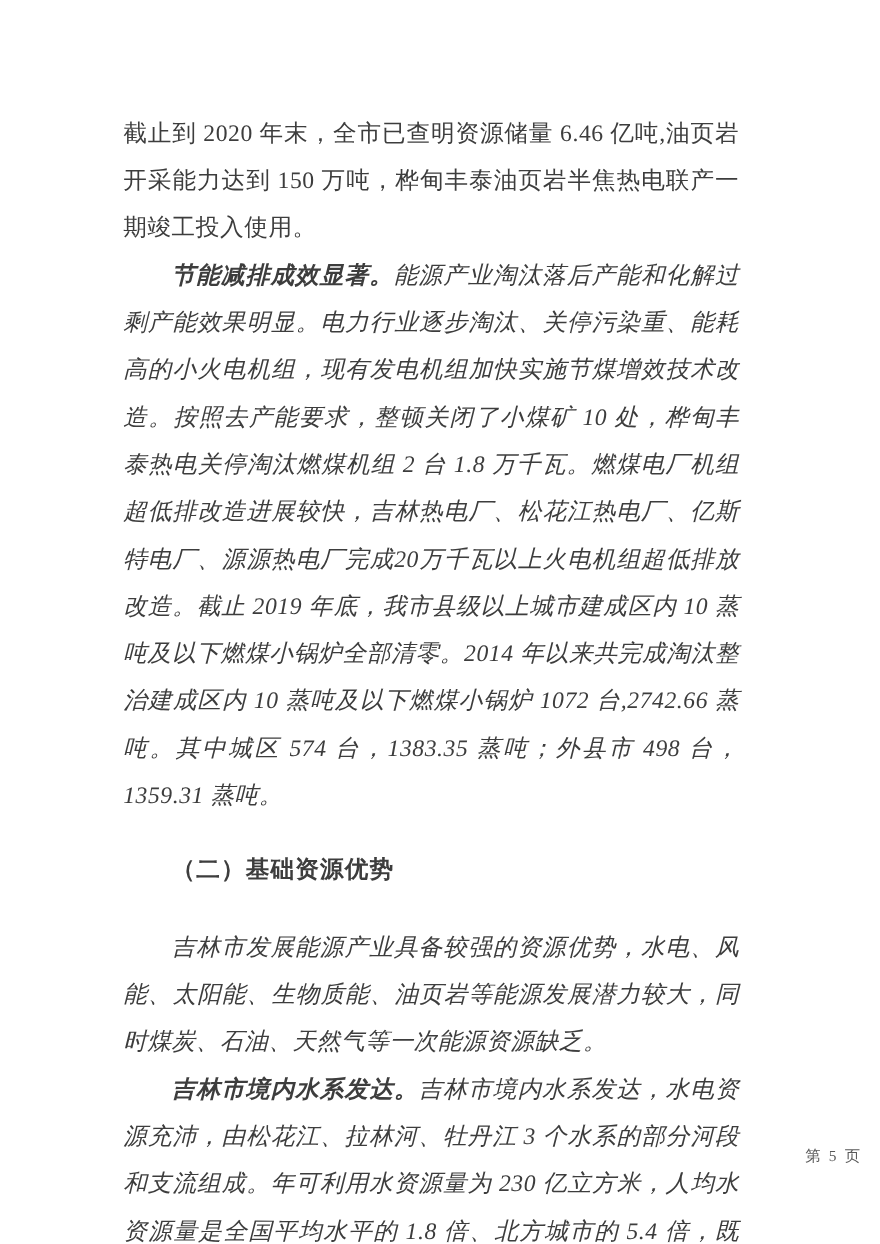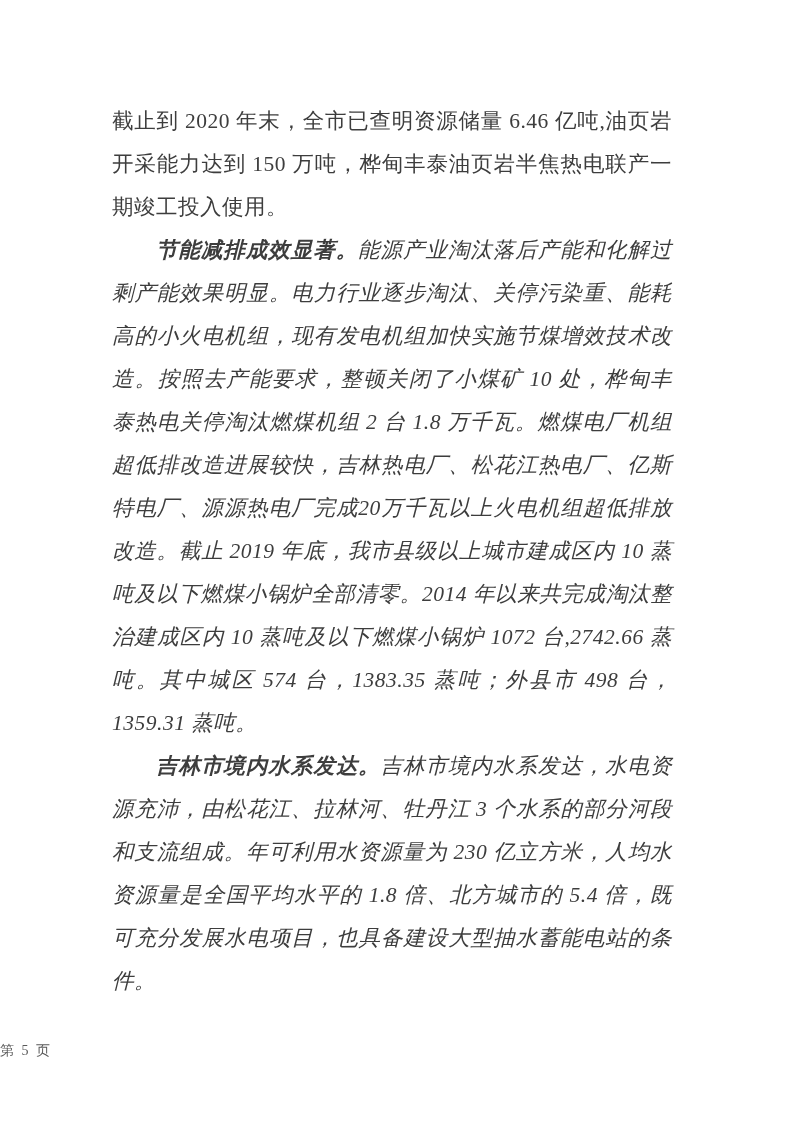--- a/index.html
+++ b/index.html
@@ -41,41 +41,45 @@
     line-height: 43px;
     font-weight: bold;
     text-indent: 44px;
     letter-spacing: 1px;
   }
   .footer {
     position: absolute;
     left: 0;
     right: 0;
     top: 1042px;
-    text-align: left;
+    text-align: right;
     font-size: 14px;
     color: #595959;
     letter-spacing: 2px;
   }
 </style>
 </head>
 <body>
 
 <div class="page">
   <div class="content">
 
     <p class="para">
       <span>截止到 2020 年末，全市已查明资源储量 6.46 亿吨,油页岩开采能力达到 150 万吨，桦甸丰泰油页岩半焦热电联产一期竣工投入使用。</span>
     </p>
 
     <p class="para indent">
       <span class="lead">节能减排成效显著。</span><span>能源产业淘汰落后产能和化解过剩产能效果明显。电力行业逐步淘汰、关停污染重、能耗高的小火电机组，现有发电机组加快实施节煤增效技术改造。按照去产能要求，整顿关闭了小煤矿 10 处，桦甸丰泰热电关停淘汰燃煤机组 2 台 1.8 万千瓦。燃煤电厂机组超低排改造进展较快，吉林热电厂、松花江热电厂、亿斯特电厂、源源热电厂完成20万千瓦以上火电机组超低排放改造。截止 2019 年底，我市县级以上城市建成区内 10 蒸吨及以下燃煤小锅炉全部清零。2014 年以来共完成淘汰整治建成区内 10 蒸吨及以下燃煤小锅炉 1072 台,2742.66 蒸吨。其中城区 574 台，1383.35 蒸吨；外县市 498 台，1359.31 蒸吨。</span>
     </p>
 
+    <h3 class="heading">（二）基础资源优势</h3>
 
+    <p class="para indent">
+      <span>吉林市发展能源产业具备较强的资源优势，水电、风能、太阳能、生物质能、油页岩等能源发展潜力较大，同时煤炭、石油、天然气等一次能源资源缺乏。</span>
+    </p>
 
     <p class="para indent">
       <span class="lead">吉林市境内水系发达。</span><span>吉林市境内水系发达，水电资源充沛，由松花江、拉林河、牡丹江 3 个水系的部分河段和支流组成。年可利用水资源量为 230 亿立方米，人均水资源量是全国平均水平的 1.8 倍、北方城市的 5.4 倍，既可充分发展水电项目，也具备建设大型抽水蓄能电站的条件。</span>
     </p>
 
   </div>
 
   <div class="footer">第 5 页</div>
 </div>
 

